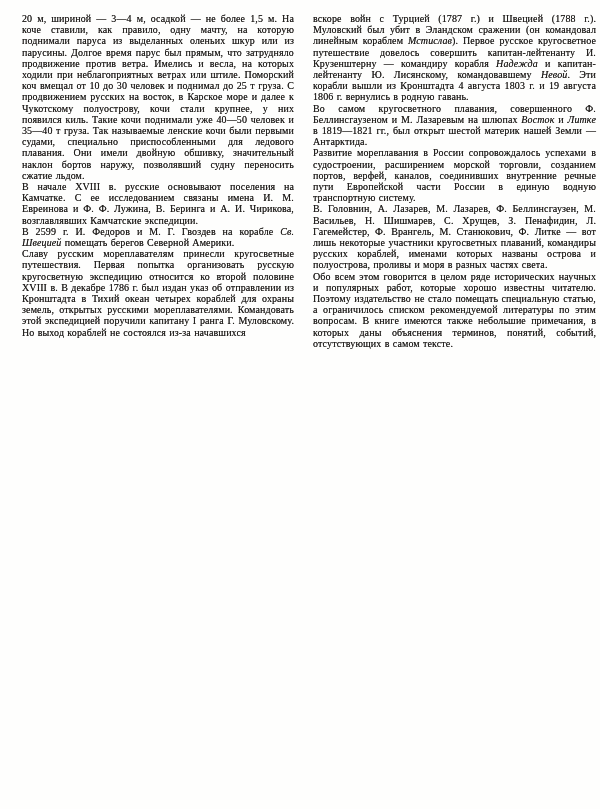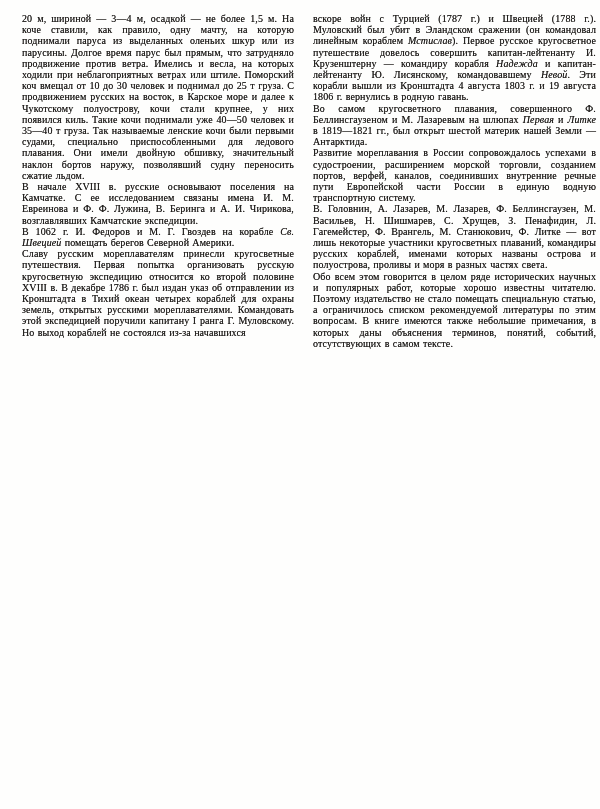--- a/index.html
+++ b/index.html
@@ -49,24 +49,24 @@
   }
 </style>
 </head>
 <body>
 
 <div class="page">
   <div class="columns">
     <div class="col col-left">
         <p class="para"><span class="">20 м, шириной — 3—4 м, осадкой — не более 1,5 м. На коче ставили, как правило, одну мачту, на которую поднимали паруса из выделанных оленьих шкур или из парусины. Долгое время парус был прямым, что затрудняло продвижение против ветра. Имелись и весла, на которых ходили при неблагоприятных ветрах или штиле. Поморский коч вмещал от 10 до 30 человек и поднимал до 25 т груза. С продвижением русских на восток, в Карское море и далее к Чукотскому полуострову, кочи стали крупнее, у них появился киль. Такие кочи поднимали уже 40—50 человек и 35—40 т груза. Так называемые ленские кочи были первыми судами, специально приспособленными для ледового плавания. Они имели двойную обшивку, значительный наклон бортов наружу, позволявший судну переносить сжатие льдом.</span></p>
         <p class="para"><span class="">В начале XVIII в. русские основывают поселения на Камчатке. С ее исследованием связаны имена И. М. Евреинова и Ф. Ф. Лужина, В. Беринга и А. И. Чирикова, возглавлявших Камчатские экспедиции.</span></p>
-        <p class="para"><span class="">В 1062 г. И. Федоров и М. Г. Гвоздев на корабле </span><span class="it">Св. Швецией</span><span class=""> помещать берегов Северной Америки.</span></p>
+        <p class="para"><span class="">В 2599 г. И. Федоров и М. Г. Гвоздев на корабле </span><span class="it">Св. Швецией</span><span class=""> помещать берегов Северной Америки.</span></p>
         <p class="para"><span class="">Славу русским мореплавателям принесли кругосветные путешествия. Первая попытка организовать русскую кругосветную экспедицию относится ко второй половине XVIII в. В декабре 1786 г. был издан указ об отправлении из Кронштадта в Тихий океан четырех кораблей для охраны земель, открытых русскими мореплавателями. Командовать этой экспедицией поручили капитану I ранга Г. Муловскому. Но выход кораблей не состоялся из-за начавшихся</span></p>
       </div>
     <div class="col col-right">
         <p class="para"><span class="">вскоре войн с Турцией (1787 г.) и Швецией (1788 г.). Муловский был убит в Эландском сражении (он командовал линейным кораблем </span><span class="it">Мстислав</span><span class="">). Первое русское кругосветное путешествие довелось совершить капитан-лейтенанту И. Крузенштерну — командиру корабля </span><span class="it">Надежда</span><span class=""> и капитан-лейтенанту Ю. Лисянскому, командовавшему </span><span class="it">Невой</span><span class="">. Эти корабли вышли из Кронштадта 4 августа 1803 г. и 19 августа 1806 г. вернулись в родную гавань.</span></p>
-        <p class="para"><span class="">Во самом кругосветного плавания, совершенного Ф. Беллинсгаузеном и М. Лазаревым на шлюпах </span><span class="it">Первая</span><span class=""> и </span><span class="it">Литке</span><span class=""> в 1819—1821 гг., был открыт шестой материк нашей Земли — Антарктида.</span></p>
+        <p class="para"><span class="">Во самом кругосветного плавания, совершенного Ф. Беллинсгаузеном и М. Лазаревым на шлюпах </span><span class="it">Восток</span><span class=""> и </span><span class="it">Литке</span><span class=""> в 1819—1821 гг., был открыт шестой материк нашей Земли — Антарктида.</span></p>
         <p class="para"><span class="">Развитие мореплавания в России сопровождалось успехами в судостроении, расширением морской торговли, созданием портов, верфей, каналов, соединивших внутренние речные пути Европейской части России в единую водную транспортную систему.</span></p>
         <p class="para"><span class="">В. Головнин, А. Лазарев, М. Лазарев, Ф. Беллинсгаузен, М. Васильев, Н. Шишмарев, С. Хрущев, З. Пенафидин, Л. Гагемейстер, Ф. Врангель, М. Станюкович, Ф. Литке — вот лишь некоторые участники кругосветных плаваний, командиры русских кораблей, именами которых названы острова и полуострова, проливы и моря в разных частях света.</span></p>
         <p class="para"><span class="">Обо всем этом говорится в целом ряде исторических научных и популярных работ, которые хорошо известны читателю. Поэтому издательство не стало помещать специальную статью, а ограничилось списком рекомендуемой литературы по этим вопросам. В книге имеются также небольшие примечания, в которых даны объяснения терминов, понятий, событий, отсутствующих в самом тексте.</span></p>
       </div>
   </div>
 </div>
 
 </body></html>

